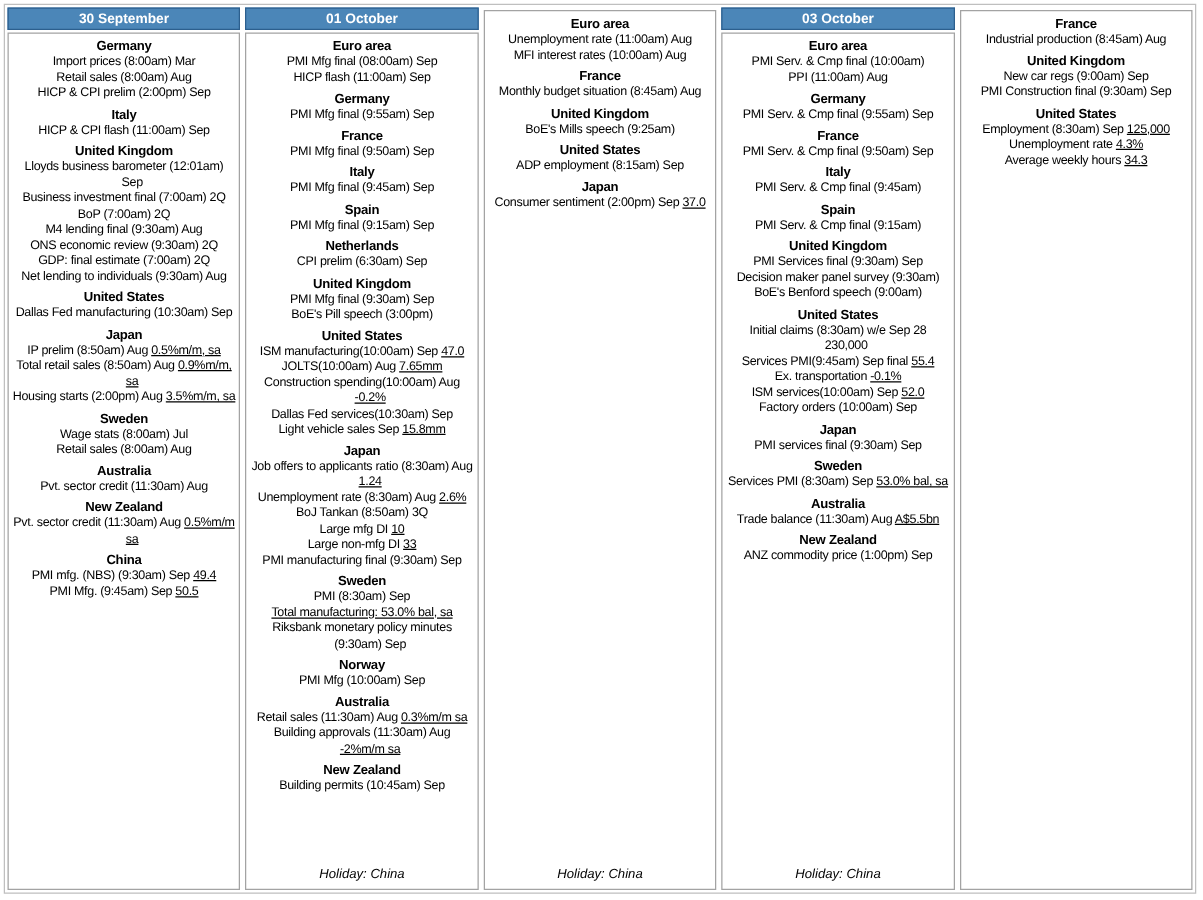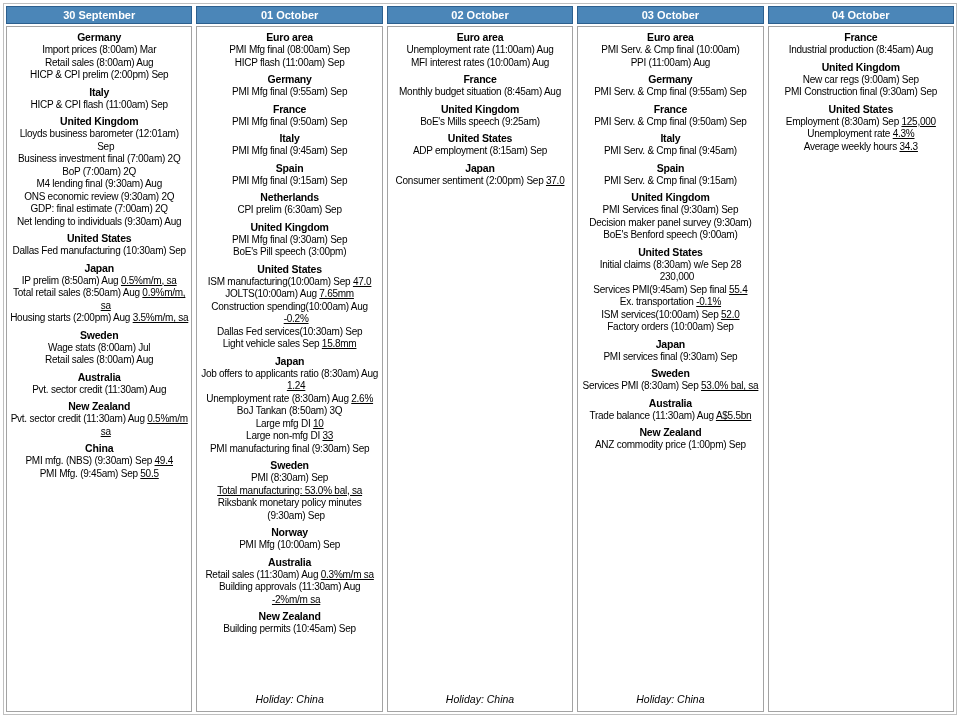--- a/index.html
+++ b/index.html
@@ -208,21 +208,20 @@
             <div class="event"><span>Building approvals (11:30am) Aug </span><span class="u">-2%m/m sa</span></div>
           </div>
           <div class="group">
             <div class="country">New Zealand</div>
             <div class="event"><span>Building permits (10:45am) Sep</span></div>
           </div>
           <div class="holiday">Holiday: China</div>
         </div>
       </div>
       <div class="col">
-        <div class="col-header">02 October</div>
         <div class="col-body">
           <div class="group">
             <div class="country">Euro area</div>
             <div class="event"><span>Unemployment rate (11:00am) Aug</span></div>
             <div class="event"><span>MFI interest rates (10:00am) Aug</span></div>
           </div>
           <div class="group">
             <div class="country">France</div>
             <div class="event"><span>Monthly budget situation (8:45am) Aug</span></div>
           </div>
@@ -292,21 +291,20 @@
             <div class="event"><span>Trade balance (11:30am) Aug </span><span class="u">A$5.5bn</span></div>
           </div>
           <div class="group">
             <div class="country">New Zealand</div>
             <div class="event"><span>ANZ commodity price (1:00pm) Sep</span></div>
           </div>
           <div class="holiday">Holiday: China</div>
         </div>
       </div>
       <div class="col">
-        <div class="col-header">04 October</div>
         <div class="col-body">
           <div class="group">
             <div class="country">France</div>
             <div class="event"><span>Industrial production (8:45am) Aug</span></div>
           </div>
           <div class="group">
             <div class="country">United Kingdom</div>
             <div class="event"><span>New car regs (9:00am) Sep</span></div>
             <div class="event"><span>PMI Construction final (9:30am) Sep</span></div>
           </div>

